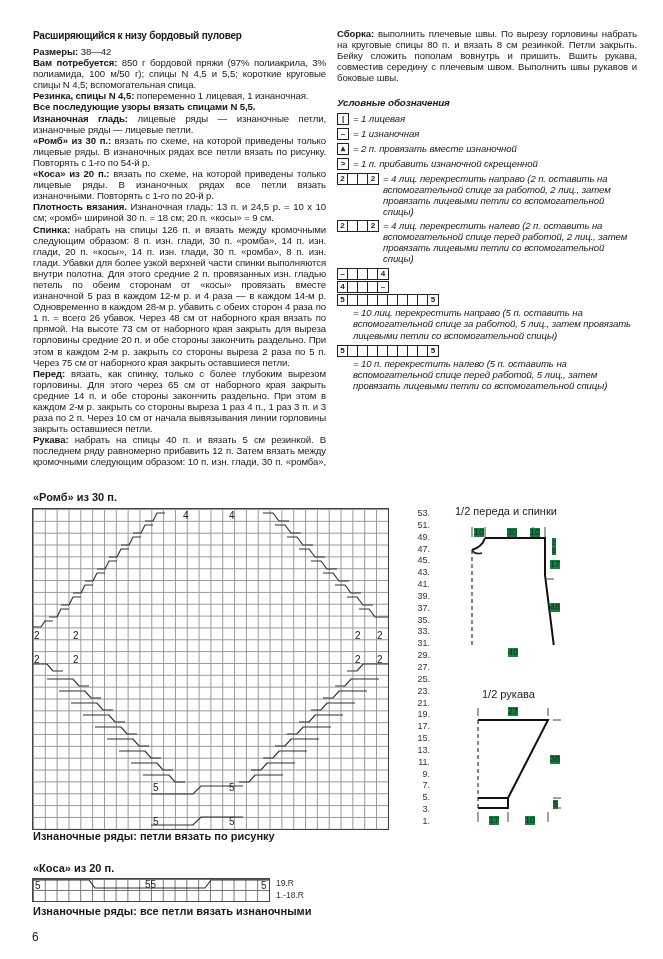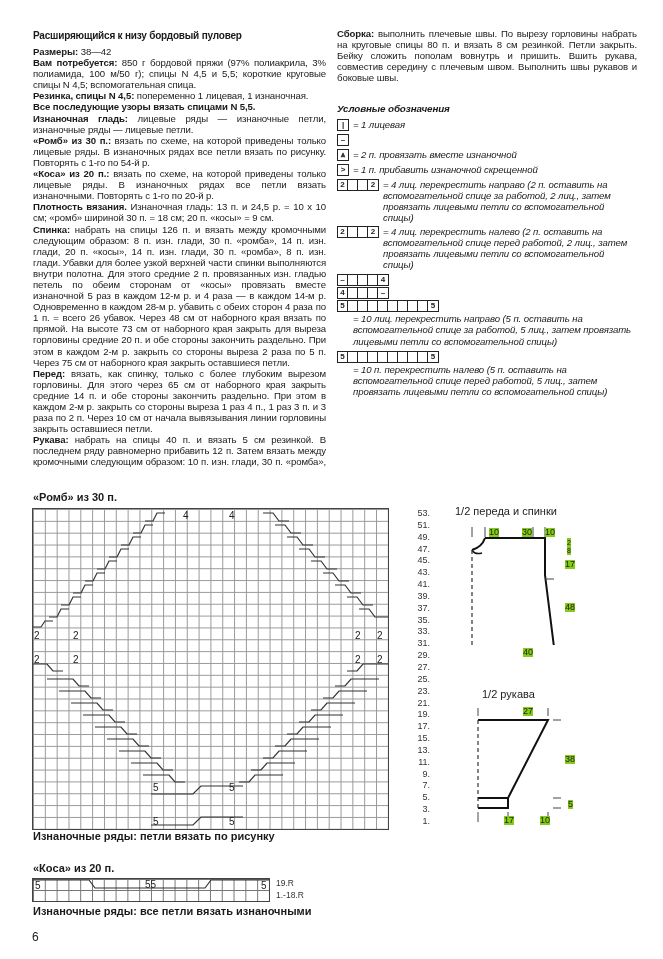--- a/index.html
+++ b/index.html
@@ -3,40 +3,40 @@
 <meta charset="utf-8">
 <style>
   html,body{margin:0;padding:0;background:#fff;}
   body{width:663px;height:959px;position:relative;overflow:hidden;font-family:"Liberation Sans",sans-serif;color:#1a1a1a;}
   .col{position:absolute;font-size:9.6px;line-height:11.1px;letter-spacing:-0.1px;}
   .colL{left:33px;top:28px;width:293px;}
   .colR{left:337px;top:28px;width:300px;}
   .title{font-size:10px;line-height:15px;font-weight:bold;margin:0 0 3px 0;letter-spacing:-0.2px;}
   .p{margin:0;text-align:justify;}
   .b{font-weight:bold;}
-  .legend-title{font-style:italic;font-weight:bold;margin:20px 0 4px 0;font-size:9.8px;}
+  .legend-title{font-style:italic;font-weight:bold;margin:14px 0 4px 0;font-size:9.8px;}
   .leg{display:flex;align-items:flex-start;margin:0 0 3px 0;font-style:italic;}
   .sym{display:inline-flex;height:10px;border:1px solid #222;margin-right:4px;flex:0 0 auto;}
   .cell{width:10px;height:10px;border-right:1px solid #222;box-sizing:border-box;font-size:8px;line-height:10px;text-align:center;font-style:normal;font-weight:bold;}
   .cell:last-child{border-right:none;}
   .legtxt{flex:1;}
   .legind{padding-left:16px;font-style:italic;margin:1px 0 3px 0;}
   .section-h{position:absolute;font-weight:bold;font-size:11px;}
   .grid-wrap{position:absolute;left:32px;top:508px;width:355px;height:320px;border:1px solid #444;
     background-image:linear-gradient(#999 1px,transparent 1px),linear-gradient(90deg,#999 1px,transparent 1px);
     background-size:11.83px 11.85px;}
   .rows{position:absolute;left:416px;top:508px;font-size:9px;line-height:11.85px;color:#333;text-align:right;width:14px;}
   .kosa-grid{position:absolute;left:32px;top:878px;width:236px;height:22px;border:1px solid #444;
     background-image:linear-gradient(#777 1px,transparent 1px),linear-gradient(90deg,#777 1px,transparent 1px);
     background-size:11.8px 11px;}
   .kosa-lbl{position:absolute;left:276px;font-size:8.5px;color:#333;}
   .diag{position:absolute;}
   .dl{font-size:11px;color:#222;}
   .pagenum{position:absolute;left:32px;top:930px;font-size:12px;}
-  .chart-num{position:absolute;font-size:9px;color:#222;background:#84cc16;line-height:9px;margin-left:15px;}
+  .chart-num{position:absolute;font-size:9px;color:#222;background:#15803d;line-height:9px;}
 </style>
 </head>
 <body>
 
 <div class="col colL">
   <h1 class="title">Расширяющийся к низу бордовый пуловер</h1>
   <p class="p"><span class="b">Размеры:</span><span> 38—42</span></p>
   <p class="p"><span class="b">Вам потребуется:</span><span> 850 г бордовой пряжи (97% полиакрила, 3% полиамида, 100 м/50 г); спицы N 4,5 и 5,5; короткие круговые спицы N 4,5; вспомогательная спица.</span></p>
   <p class="p"><span class="b">Резинка, спицы N 4,5:</span><span> попеременно 1 лицевая, 1 изнаночная.</span></p>
   <p class="p"><span class="b">Все последующие узоры вязать спицами N 5,5.</span><span></span></p>
@@ -57,20 +57,21 @@
   <div class="leg">
     <span class="sym">
         <span class="cell">|</span>
       </span>
     <span class="legtxt">= 1 лицевая</span>
   </div>
   <div class="leg">
     <span class="sym">
         <span class="cell">–</span>
       </span>
+    <span class="legtxt">= 1 изнаночная</span>
   </div>
   <div class="leg">
     <span class="sym">
         <span class="cell">⩓</span>
       </span>
     <span class="legtxt">= 2 п. провязать вместе изнаночной</span>
   </div>
   <div class="leg">
     <span class="sym">
         <span class="cell">&gt;</span>

